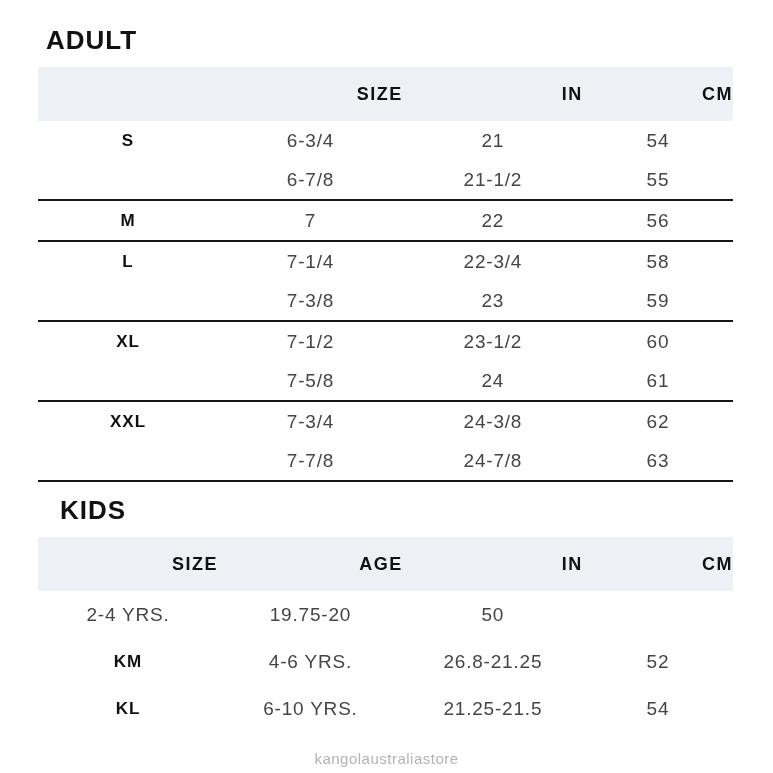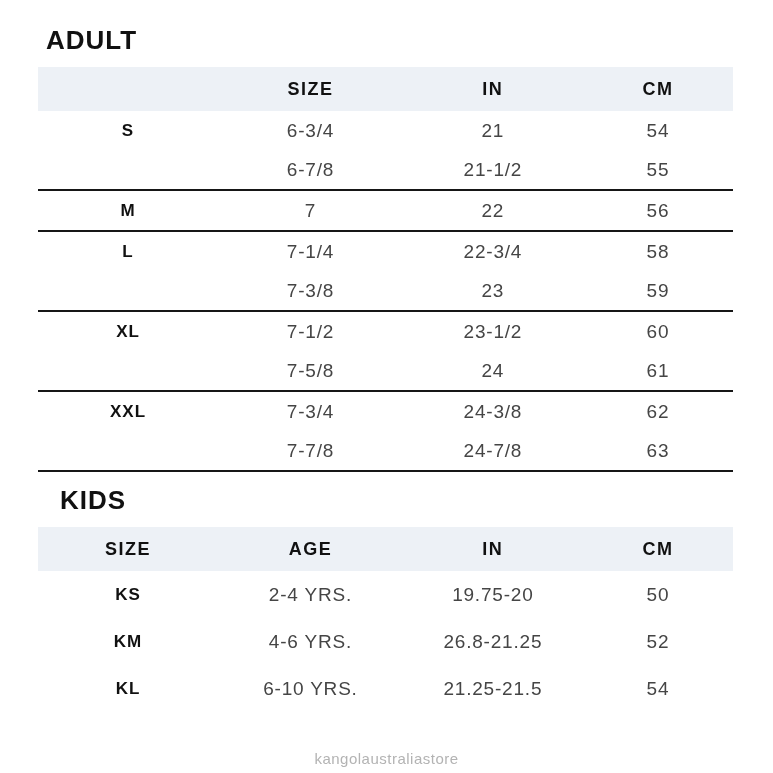--- a/index.html
+++ b/index.html
@@ -33,22 +33,23 @@
   }
   .section-title.kids{margin-top:14px;margin-left:22px;}
   .table{width:100%;}
   .trow{
     display:grid;
     grid-template-columns:25.9% 26.6% 25.9% 21.6%;
     align-items:center;
     text-align:center;
   }
   .thead{
-    height:44px;
+    height:54px;
     background:var(--header-bg);
+    text-align:right;
   }
   .cell{padding:0;}
   .cell.h{
     font-size:18px;
     font-weight:700;
     letter-spacing:1.5px;
     color:var(--heading-text);
   }
   .group{border-bottom:2px solid var(--rule);}
   .trow.data{height:39px;}
@@ -166,21 +167,20 @@
 
     <div class="table">
       <div class="trow thead">
         <div class="cell h">SIZE</div>
         <div class="cell h">AGE</div>
         <div class="cell h">IN</div>
         <div class="cell h">CM</div>
       </div>
 
       <div class="trow data-kids">
-        <div class="cell label">KS</div>
         <div class="cell v">2-4 YRS.</div>
         <div class="cell v">19.75-20</div>
         <div class="cell v">50</div>
       </div>
       <div class="trow data-kids">
         <div class="cell label">KM</div>
         <div class="cell v">4-6 YRS.</div>
         <div class="cell v">26.8-21.25</div>
         <div class="cell v">52</div>
       </div>

